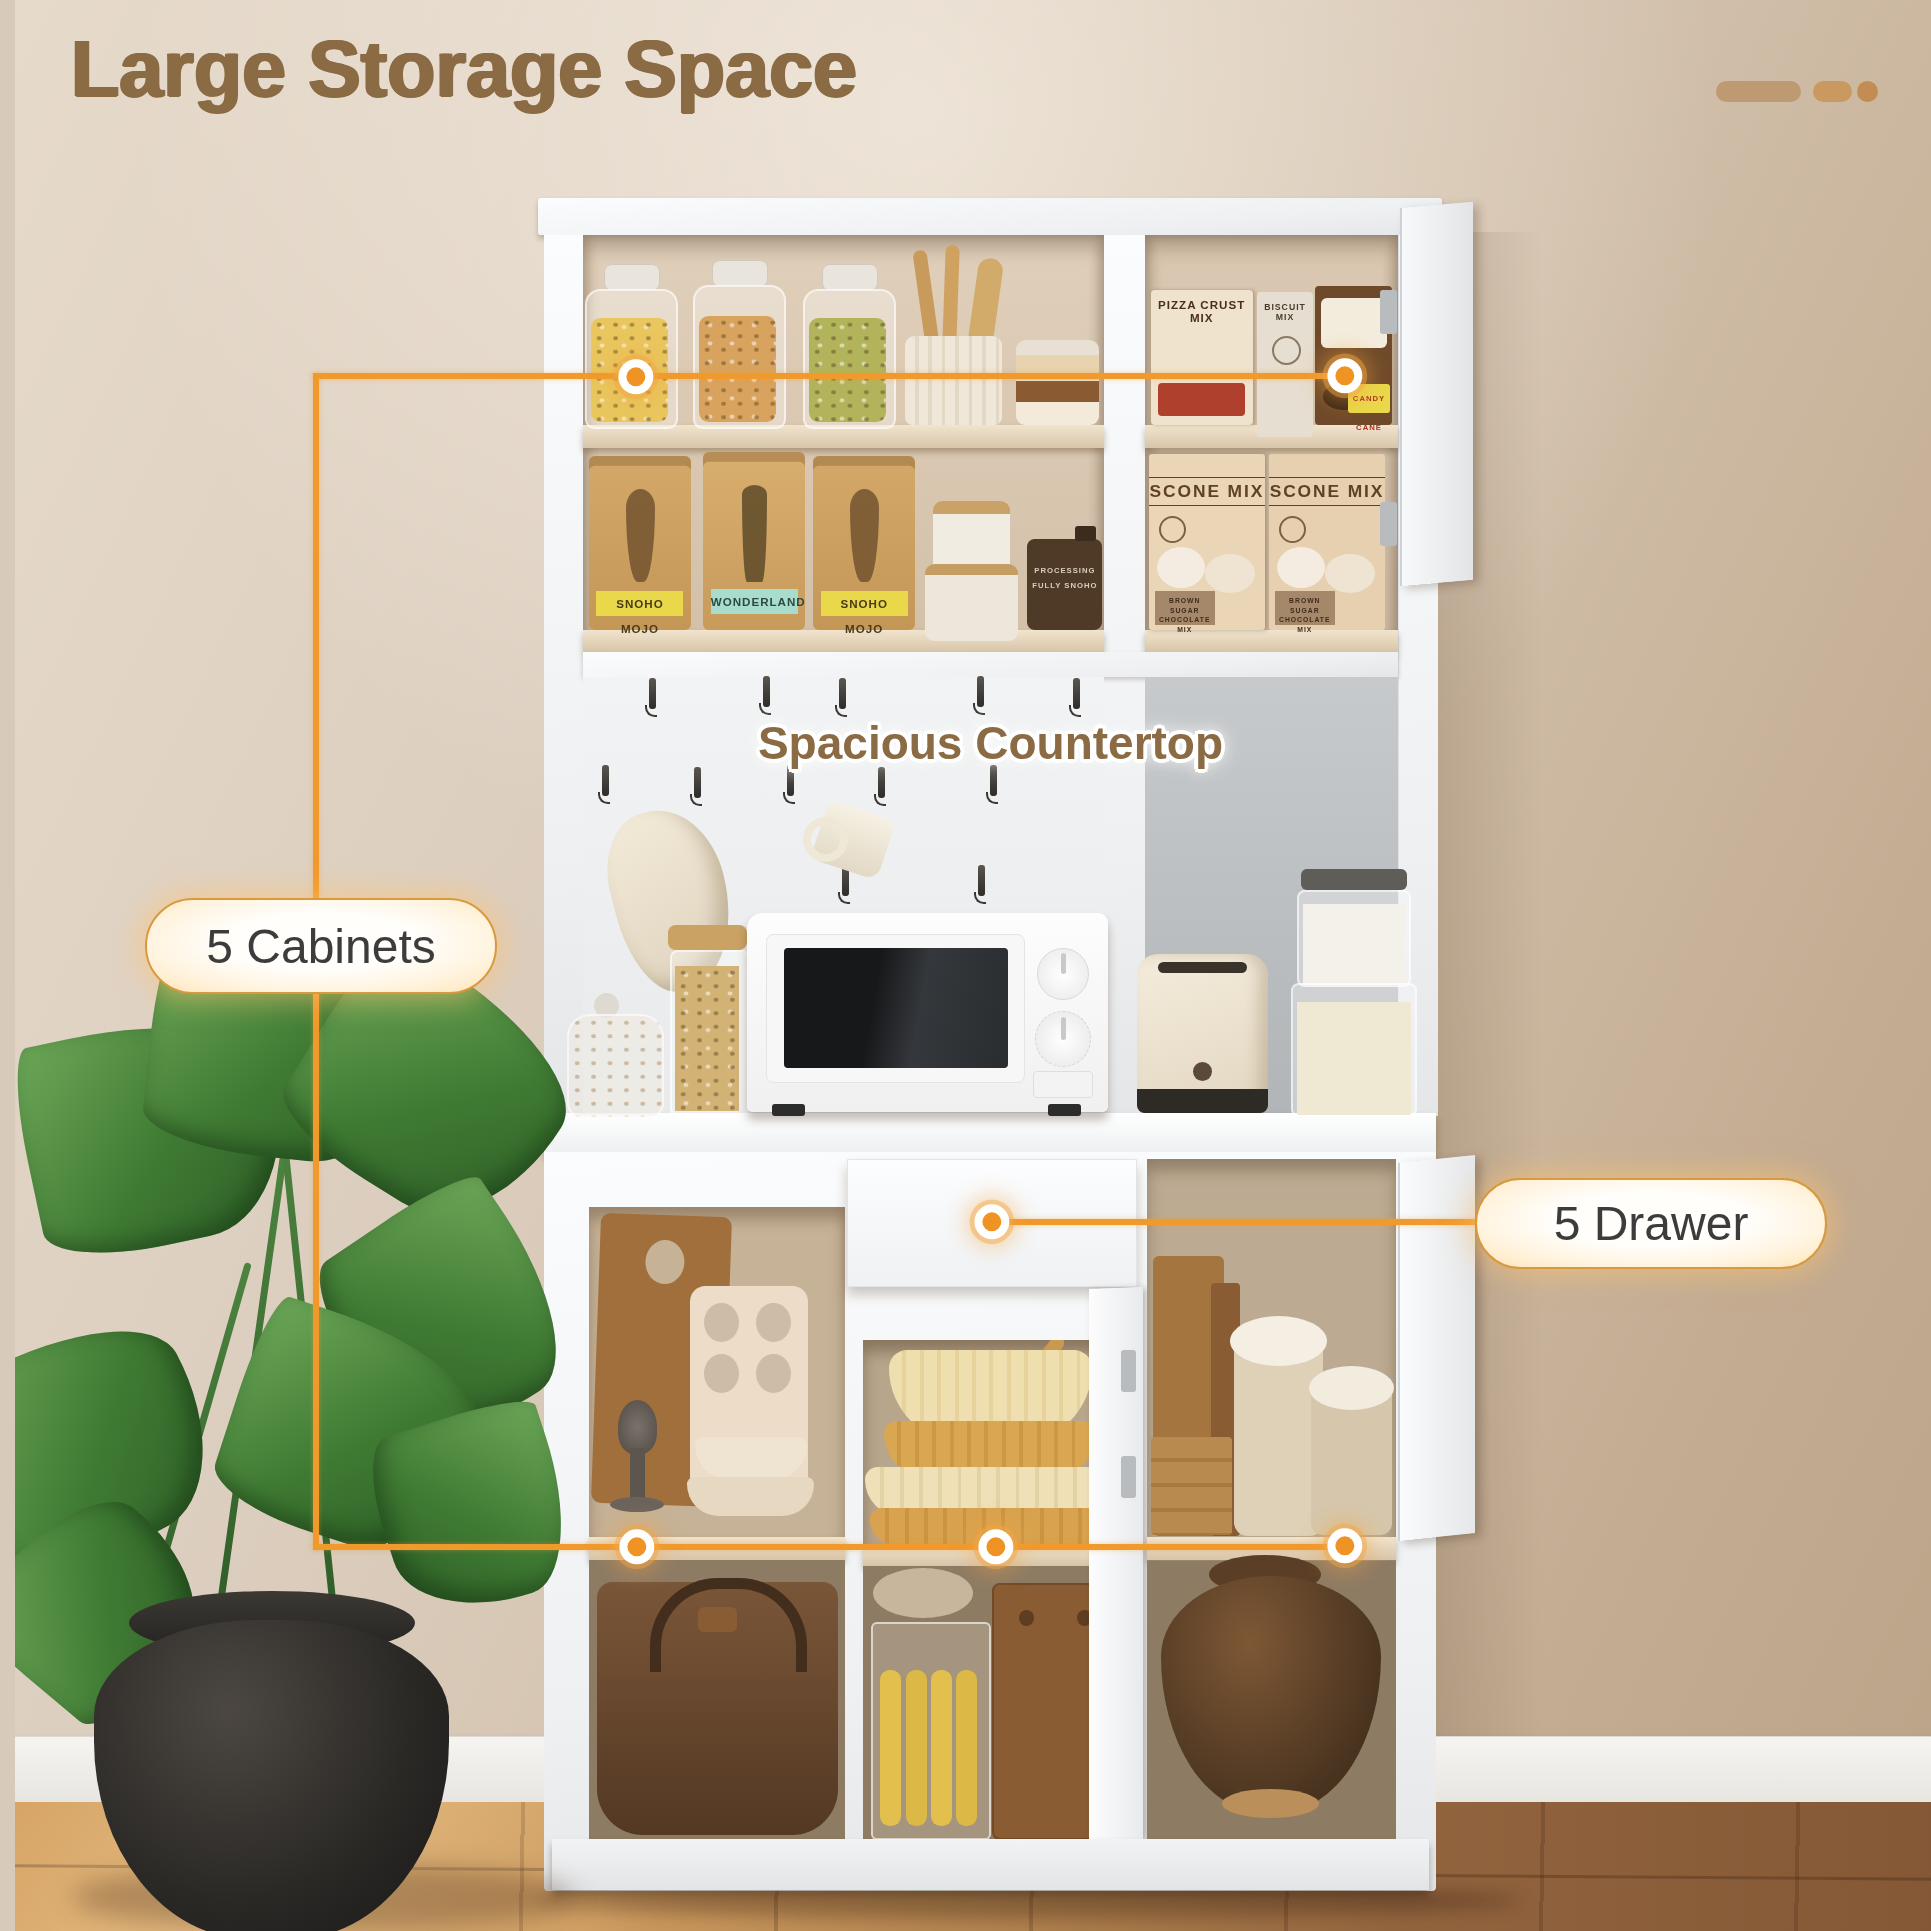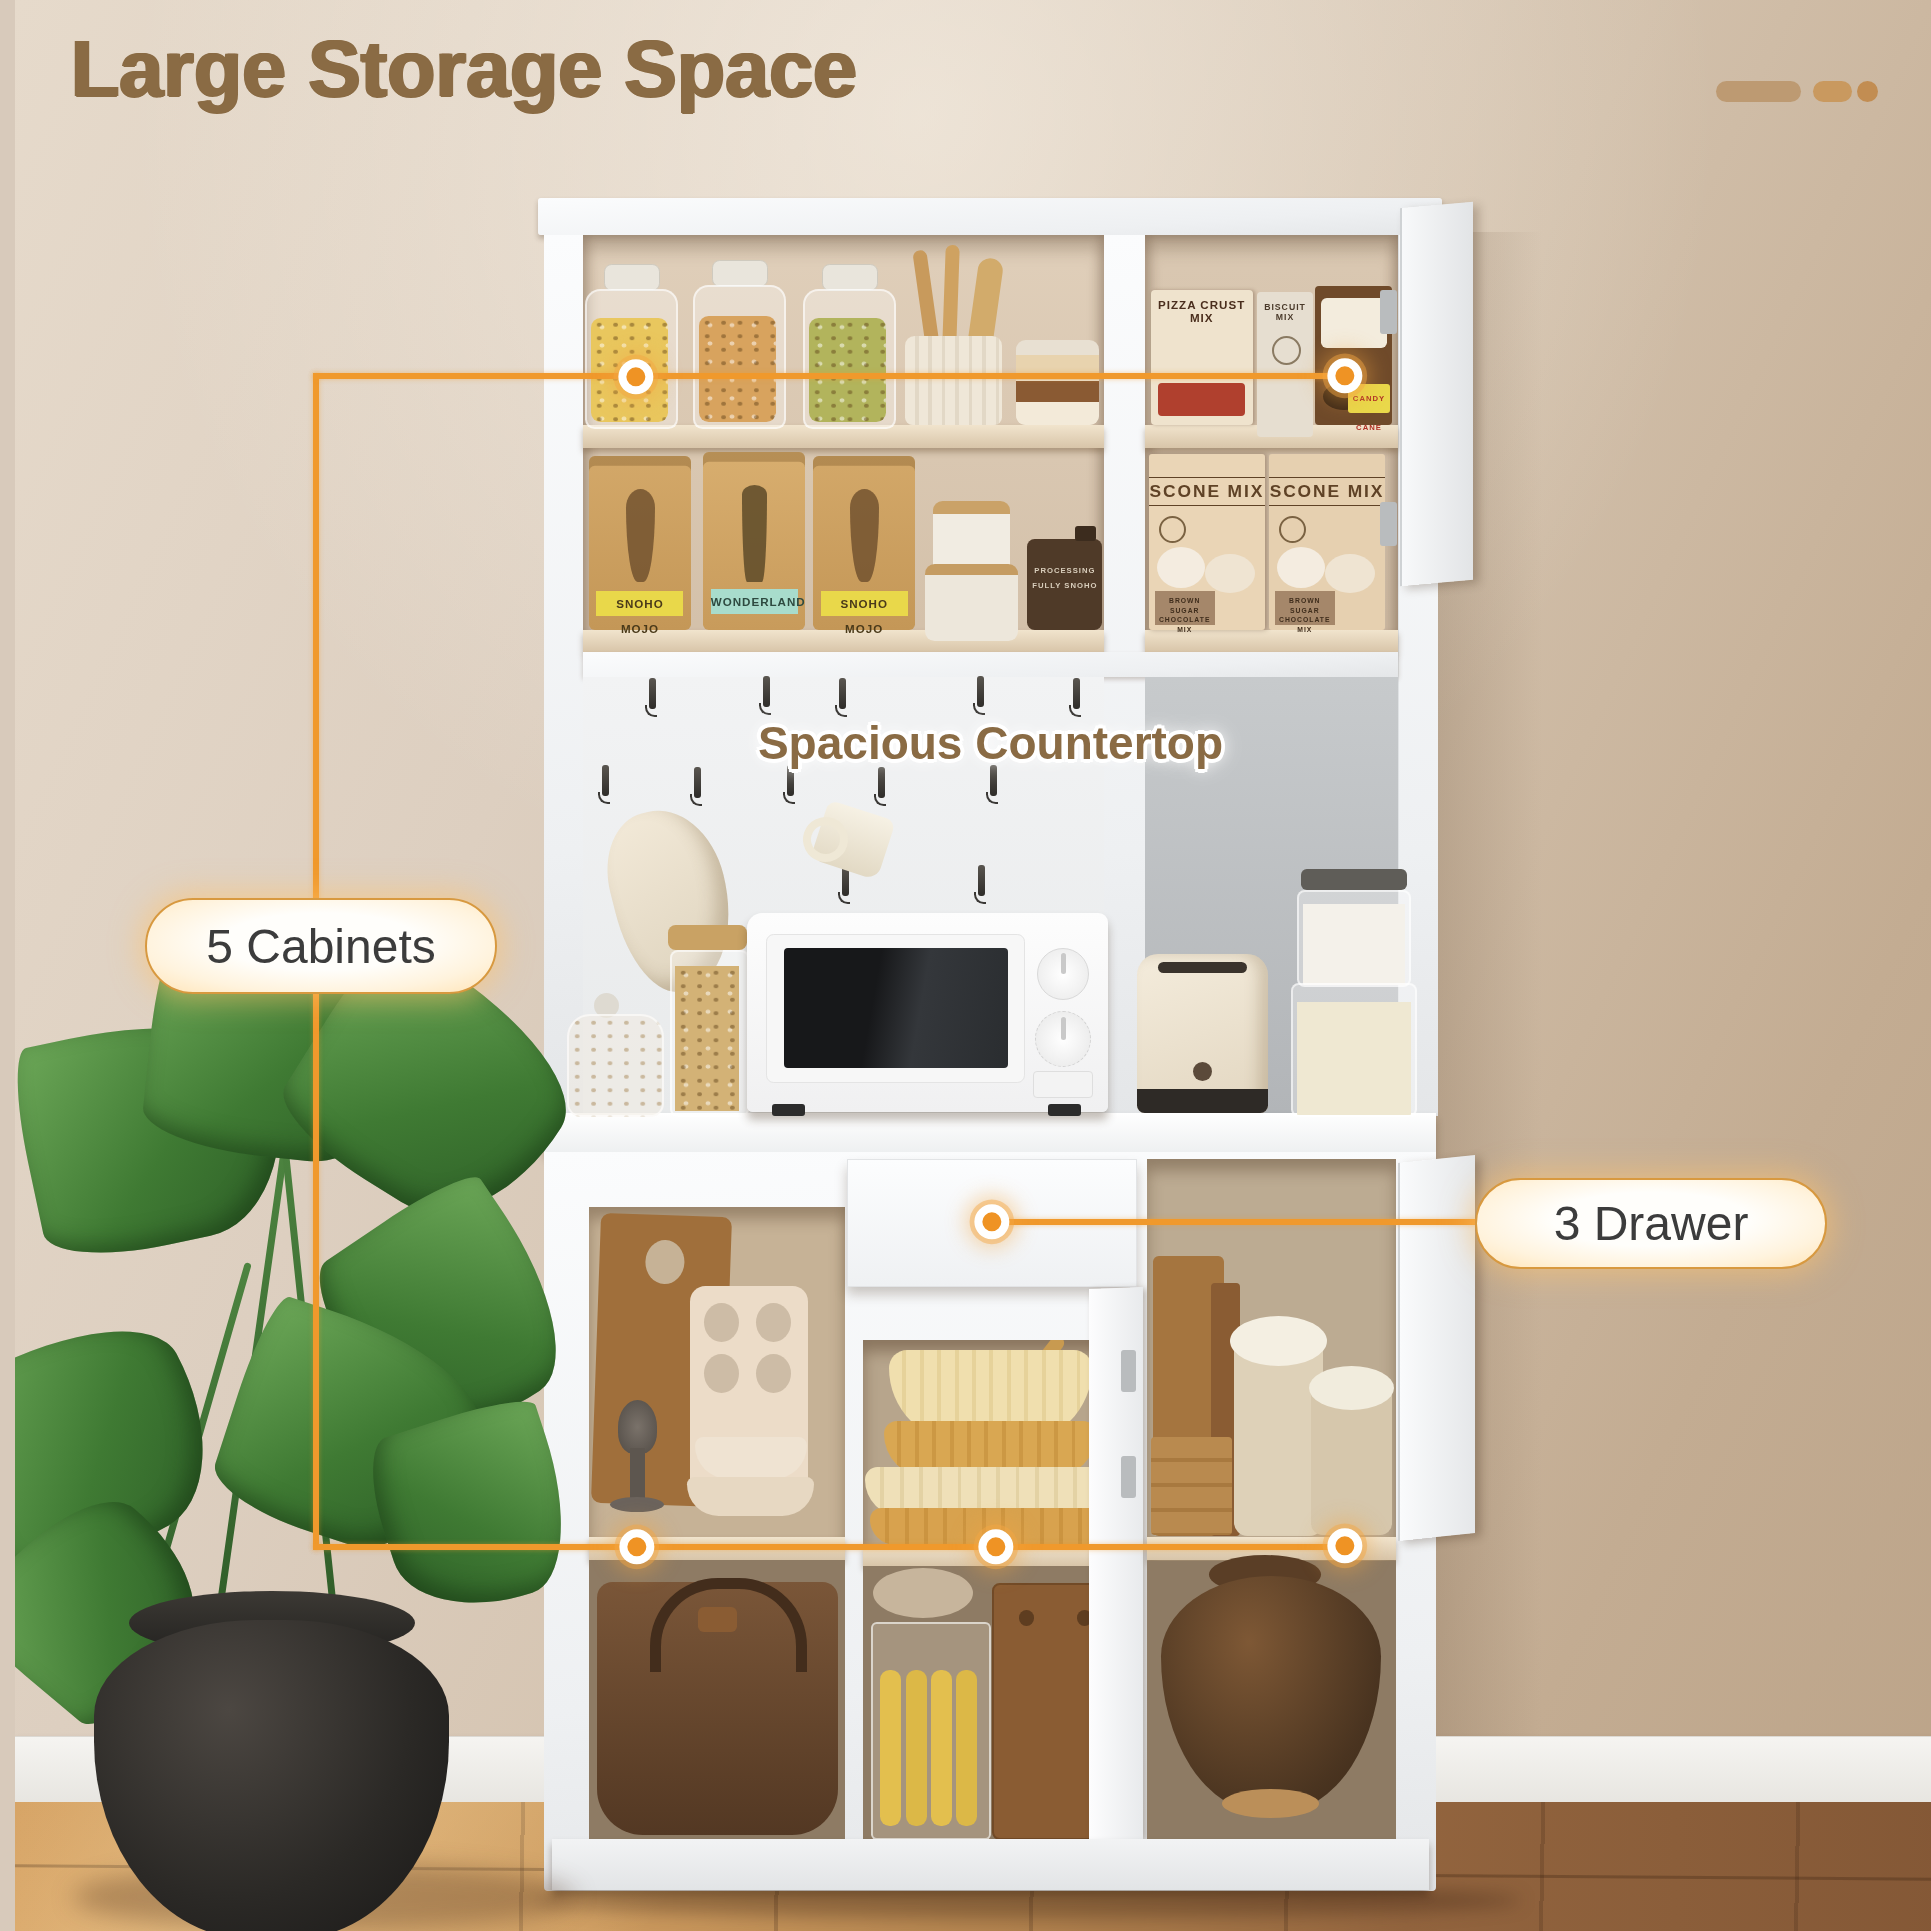--- a/index.html
+++ b/index.html
@@ -338,19 +338,19 @@
   <div class="dot" style="left:1330px;top:376px;"></div>
   <div class="dot" style="left:977px;top:1222px;"></div>
   <div class="dot" style="left:622px;top:1547px;"></div>
   <div class="dot" style="left:981px;top:1547px;"></div>
   <div class="dot" style="left:1330px;top:1546px;"></div>
 
   <div class="pill" style="left:130px;top:898px;width:348px;height:92px;">
     <span>5 Cabinets</span>
   </div>
   <div class="pill" style="left:1460px;top:1178px;width:348px;height:87px;">
-    <span>3 Drawer</span>
+    <span>5 Drawer</span>
   </div>
 
   <div class="callout-big" style="left:686px;top:716px;width:579px;text-align:center;font-size:46px;">Spacious Countertop</div>
 
 </div>
 
 
 </body></html>

